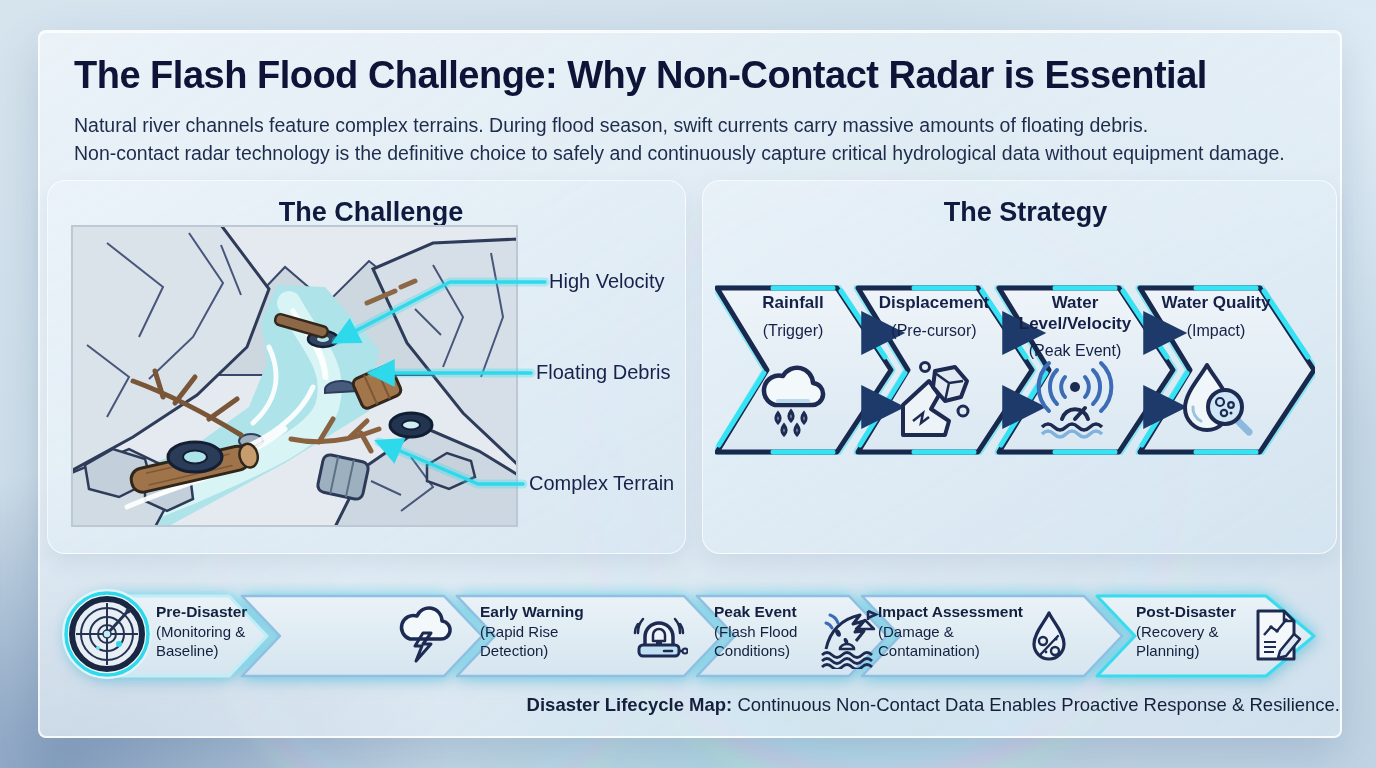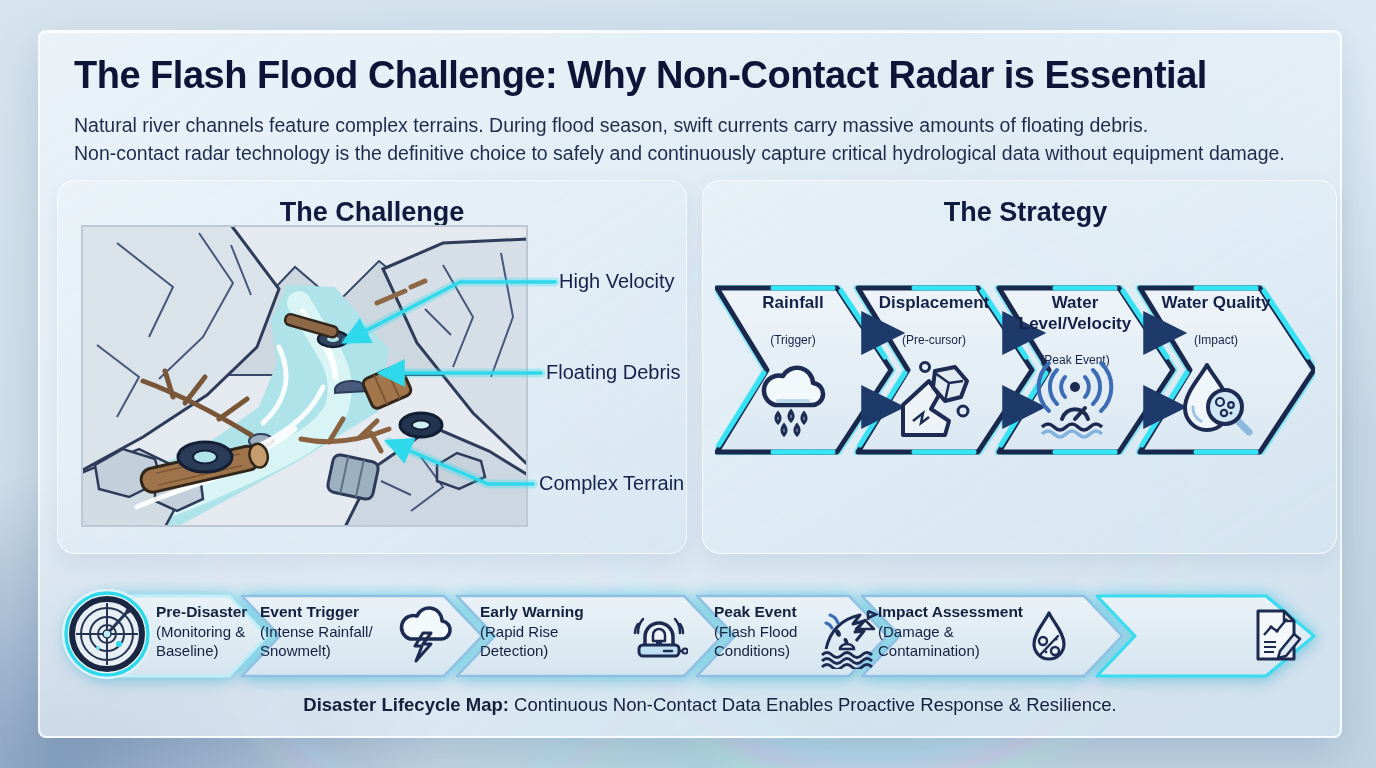--- a/index.html
+++ b/index.html
@@ -25,50 +25,50 @@
 
   .title{position:absolute;left:34px;top:22px;width:1240px;margin:0;
     font-size:38px;font-weight:800;letter-spacing:-.5px;color:#0e1437;}
   .intro{position:absolute;left:34px;top:80px;width:1240px;margin:0;
     font-size:19.5px;line-height:1.42;color:#1e2c4c;}
 
   .panel{position:absolute;top:148px;height:372px;border-radius:18px;
     background:linear-gradient(150deg, rgba(236,244,250,.60), rgba(213,230,242,.42));
     border:1.5px solid rgba(255,255,255,.70);
     box-shadow:0 8px 20px rgba(70,100,140,.10);}
-  .challenge{left:17px;width:628px;}
+  .challenge{left:7px;width:628px;padding-left:9px;}
   .strategy{left:662px;width:621px;padding-left:12px;}
   .panel h2{margin:16px 0 0 0;text-align:center;font-size:27px;font-weight:800;color:#101a3e;}
 
   .illu{position:absolute;left:23px;top:44px;}
   .leaders{position:absolute;left:0;top:0;pointer-events:none;}
   .ann{position:absolute;font-size:20px;color:#17224a;white-space:nowrap;}
   .ann1{left:501px;top:89px;}
   .ann2{left:488px;top:180px;}
   .ann3{left:481px;top:291px;}
 
   .chevrons{position:absolute;left:12px;top:104px;}
   .step{position:absolute;top:112px;width:150px;text-align:center;color:#152148;}
   .step .st{font-size:17px;font-weight:700;line-height:1.22;white-space:pre-line;}
-  .step .ss{font-size:12px;line-height:1.2;margin-top:19px;}
+  .step .ss{font-size:16px;line-height:1.2;margin-top:7px;}
   .step0{left:15px;} .step1{left:156px;} .step2{left:297px;} .step3{left:438px;}
   .sicon{position:absolute;top:174px;width:86px;height:86px;}
   .sicon0{left:47px;} .sicon1{left:188px;} .sicon2{left:329px;} .sicon3{left:470px;}
 
   .lifecycle{position:absolute;left:24px;top:561px;width:1253px;height:86px;}
   .barsvg{position:absolute;left:0;top:0;
     filter:drop-shadow(0 0 7px rgba(70,220,240,.65)) drop-shadow(0 3px 6px rgba(70,110,160,.25));}
   .badge{position:absolute;left:-4px;top:-6px;}
   .stage{position:absolute;top:9px;color:#13203f;}
   .stage .lt{font-size:15.5px;font-weight:800;line-height:1.28;}
   .stage .ls{font-size:15px;line-height:1.28;white-space:pre-line;}
   .licon{position:absolute;}
 
-  .caption{position:absolute;left:0;top:662px;width:100%;margin:0;text-align:center;
-    font-size:18.5px;color:#15203c;padding-left:20px;}
+  .caption{position:absolute;left:0;top:662px;width:100%;margin:0;text-align:right;
+    font-size:18.5px;color:#15203c;}
   .caption b{font-weight:800;}
   .pre-line{white-space:pre-line;}
 </style>
 </head>
 <body>
 
 <div class="ring ring1"></div>
 <div class="ring ring2"></div>
 
 <div class="card">
@@ -307,39 +307,39 @@
       <circle cx="47" cy="47" r="4" fill="#bfeef5" stroke="#243352" stroke-width="1.5"></circle>
       <circle cx="59" cy="57" r="3" fill="#2fd9ec"></circle>
       <circle cx="38" cy="61" r="2" fill="#6fe3f0"></circle>
     </svg>
 
     <div class="stage" style="left:92px;width:96px;">
       <div class="lt">Pre-Disaster</div>
       <div class="ls">(Monitoring &amp;
 Baseline)</div>
     </div>
-    <div class="stage" style="left:196px;width:140px;">
-      <div class="lt">Event Trigger</div>
-      <div class="ls">(Intense Rainfall/
-Snowmelt)</div>
-    </div>
     <div class="stage" style="left:416px;width:130px;">
       <div class="lt">Early Warning</div>
       <div class="ls">(Rapid Rise
 Detection)</div>
     </div>
     <div class="stage" style="left:650px;width:112px;">
       <div class="lt">Peak Event</div>
       <div class="ls">(Flash Flood
 Conditions)</div>
     </div>
     <div class="stage" style="left:814px;width:150px;">
       <div class="lt">Impact Assessment</div>
       <div class="ls">(Damage &amp;
 Contamination)</div>
+    </div>
+    <div class="stage" style="left:1072px;width:120px;">
+      <div class="lt">Post-Disaster</div>
+      <div class="ls">(Recovery &amp;
+Planning)</div>
     </div>
 
     <svg class="licon" style="left:332px;top:12px;" width="58" height="62" viewBox="0 0 58 62">
       <path d="M14,34 h30 a9,9 0 0 0 2,-18 a13,13 0 0 0 -25,-5 a10,10 0 0 0 -7,23 z" fill="#f3f8fb" stroke="#1d2a52" stroke-width="3.5" stroke-linejoin="round"></path>
       <path d="M27,28 l-8,13 h7 l-6,15 15,-17 h-8 l8,-11 z" fill="none" stroke="#1d2a52" stroke-width="3" stroke-linejoin="round"></path>
     </svg>
     <svg class="licon" style="left:566px;top:14px;" width="58" height="58" viewBox="0 0 58 58">
       <path d="M15,38 v-8 a14,14 0 0 1 28,0 v8" fill="#eef4f9" stroke="#1d2a52" stroke-width="3.5" stroke-linejoin="round"></path>
       <path d="M29,22 a6,6 0 0 1 6,6 v6 h-12 v-6 a6,6 0 0 1 6,-6 z M26,36 h6" fill="none" stroke="#1d2a52" stroke-width="2.5" stroke-linejoin="round"></path>
       <rect x="9" y="38" width="40" height="11" rx="4" fill="#bfe0f2" stroke="#1d2a52" stroke-width="3"></rect>

